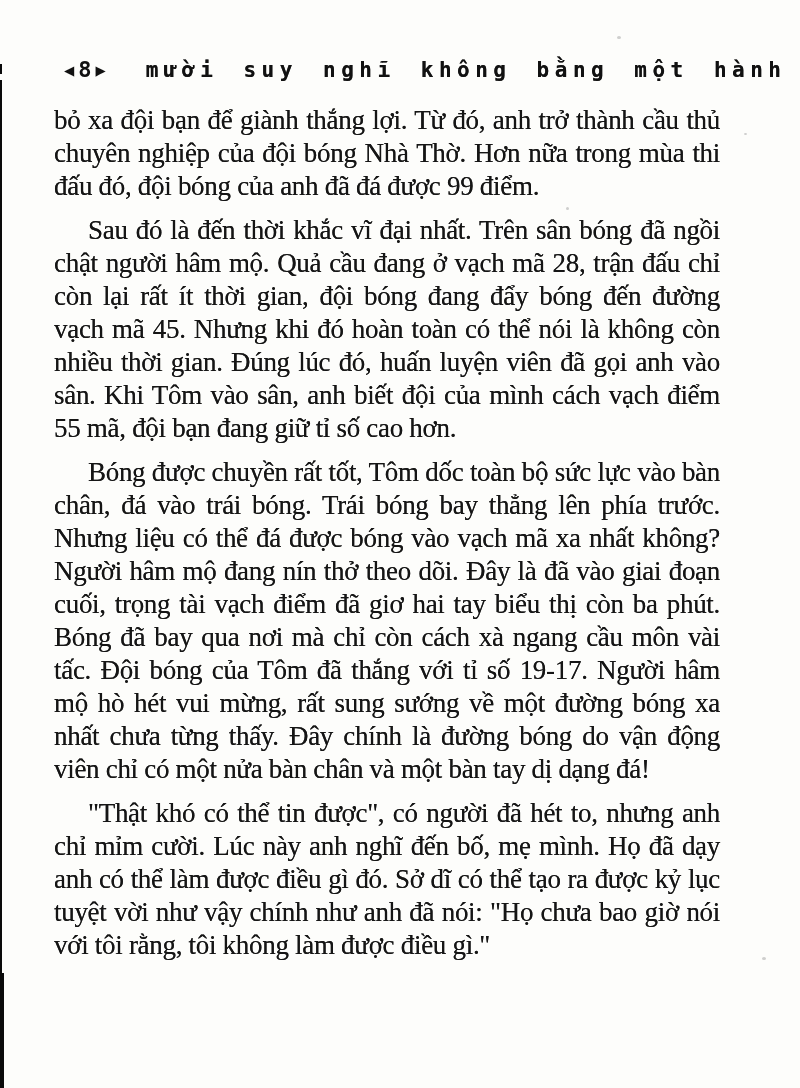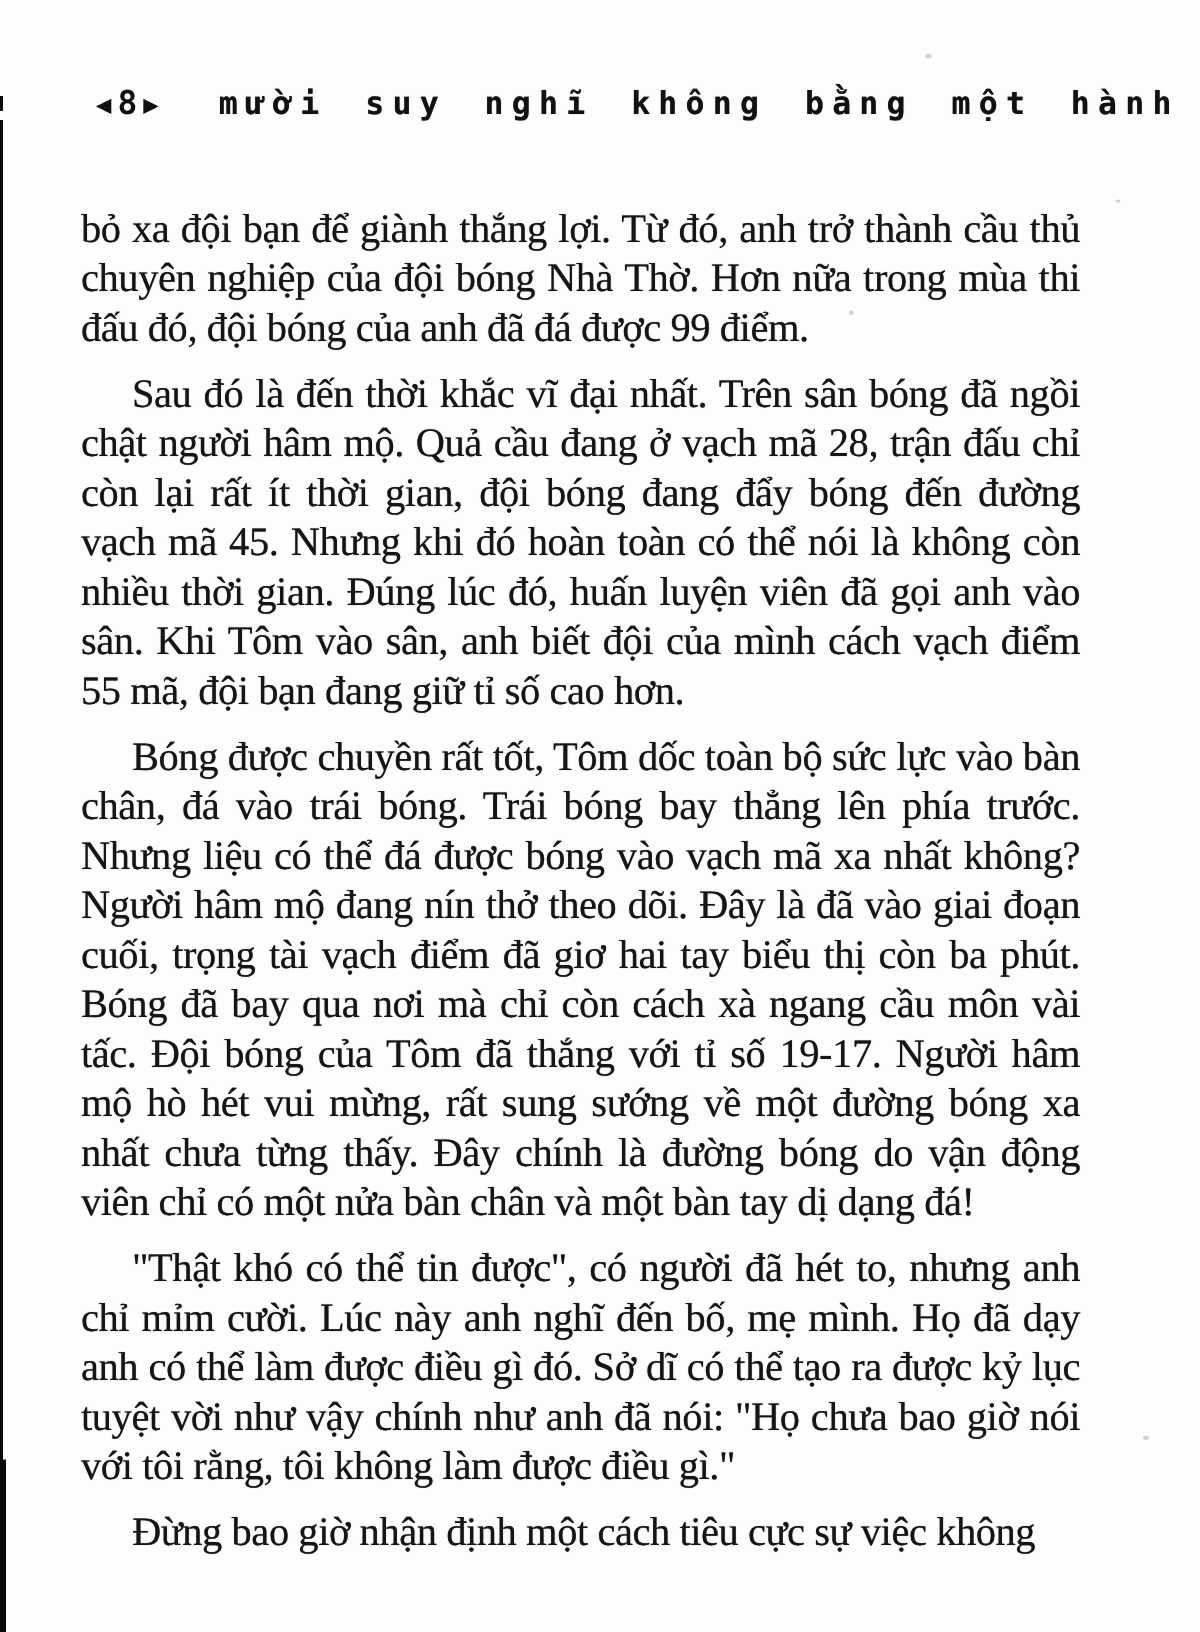--- a/index.html
+++ b/index.html
@@ -70,21 +70,21 @@
     margin-left: 36px;
     font-size: 21px;
     letter-spacing: 5.5px;
     word-spacing: 7px;
     text-shadow: 0 0 0.5px rgba(0,0,0,0.65);
   }
 
   
   .content {
     position: absolute;
-    top: 136px;
+    top: 104px;
     left: 54px;
     width: 666px;
   }
   .para {
     margin: 0 0 11px 0;
     font-size: 27px;
     line-height: 33px;
     letter-spacing: -0.3px;
     text-align: justify;
     text-indent: 34px;
@@ -118,21 +118,20 @@
   <header class="pagehead">
     <span class="marker"><span class="arrow">◀</span><span class="pnum">8</span><span class="arrow">▶</span></span>
     <span class="htitle">mười suy nghĩ không bằng một hành động</span>
   </header>
 
   <main class="content">
     <p class="para no-indent">bỏ xa đội bạn để giành thắng lợi. Từ đó, anh trở thành cầu thủ chuyên nghiệp của đội bóng Nhà Thờ. Hơn nữa trong mùa thi đấu đó, đội bóng của anh đã đá được 99 điểm.</p>
     <p class="para">Sau đó là đến thời khắc vĩ đại nhất. Trên sân bóng đã ngồi chật người hâm mộ. Quả cầu đang ở vạch mã 28, trận đấu chỉ còn lại rất ít thời gian, đội bóng đang đẩy bóng đến đường vạch mã 45. Nhưng khi đó hoàn toàn có thể nói là không còn nhiều thời gian. Đúng lúc đó, huấn luyện viên đã gọi anh vào sân. Khi Tôm vào sân, anh biết đội của mình cách vạch điểm 55 mã, đội bạn đang giữ tỉ số cao hơn.</p>
     <p class="para">Bóng được chuyền rất tốt, Tôm dốc toàn bộ sức lực vào bàn chân, đá vào trái bóng. Trái bóng bay thẳng lên phía trước. Nhưng liệu có thể đá được bóng vào vạch mã xa nhất không? Người hâm mộ đang nín thở theo dõi. Đây là đã vào giai đoạn cuối, trọng tài vạch điểm đã giơ hai tay biểu thị còn ba phút. Bóng đã bay qua nơi mà chỉ còn cách xà ngang cầu môn vài tấc. Đội bóng của Tôm đã thắng với tỉ số 19-17. Người hâm mộ hò hét vui mừng, rất sung sướng về một đường bóng xa nhất chưa từng thấy. Đây chính là đường bóng do vận động viên chỉ có một nửa bàn chân và một bàn tay dị dạng đá!</p>
     <p class="para">"Thật khó có thể tin được", có người đã hét to, nhưng anh chỉ mỉm cười. Lúc này anh nghĩ đến bố, mẹ mình. Họ đã dạy anh có thể làm được điều gì đó. Sở dĩ có thể tạo ra được kỷ lục tuyệt vời như vậy chính như anh đã nói: "Họ chưa bao giờ nói với tôi rằng, tôi không làm được điều gì."</p>
-    <p class="para">Đừng bao giờ nhận định một cách tiêu cực sự việc không</p>
   </main>
 
   <span class="speck s1"></span>
   <span class="speck s2"></span>
   <span class="speck s3"></span>
   <span class="speck s4"></span>
 
 </div>
 
 </body></html>

